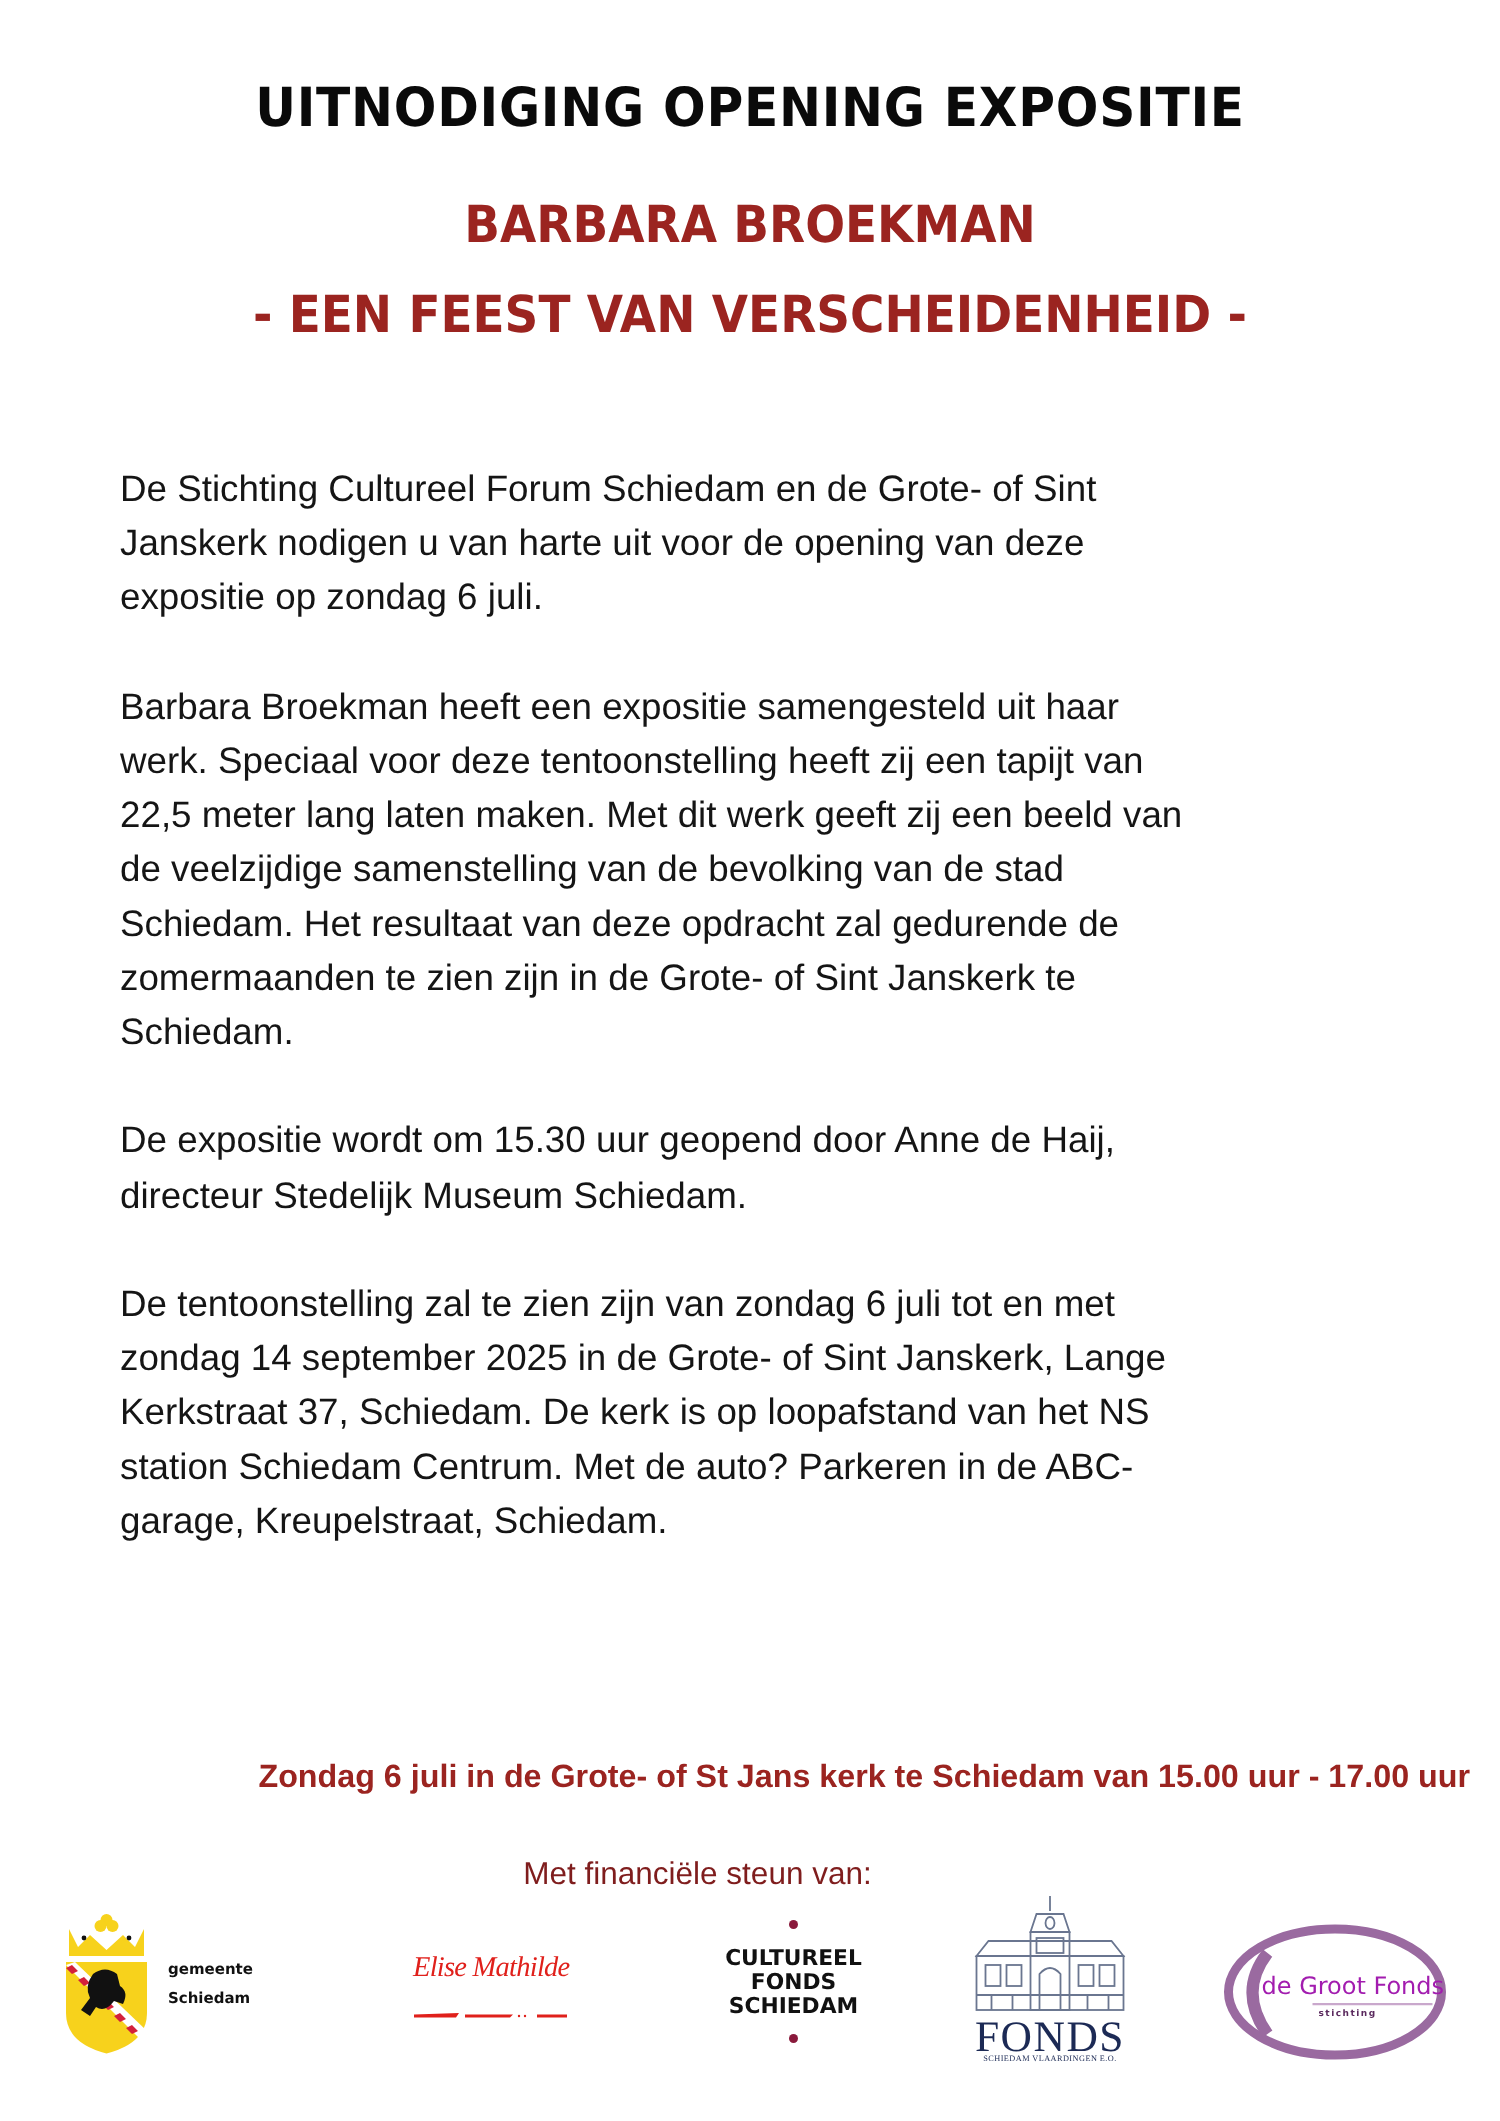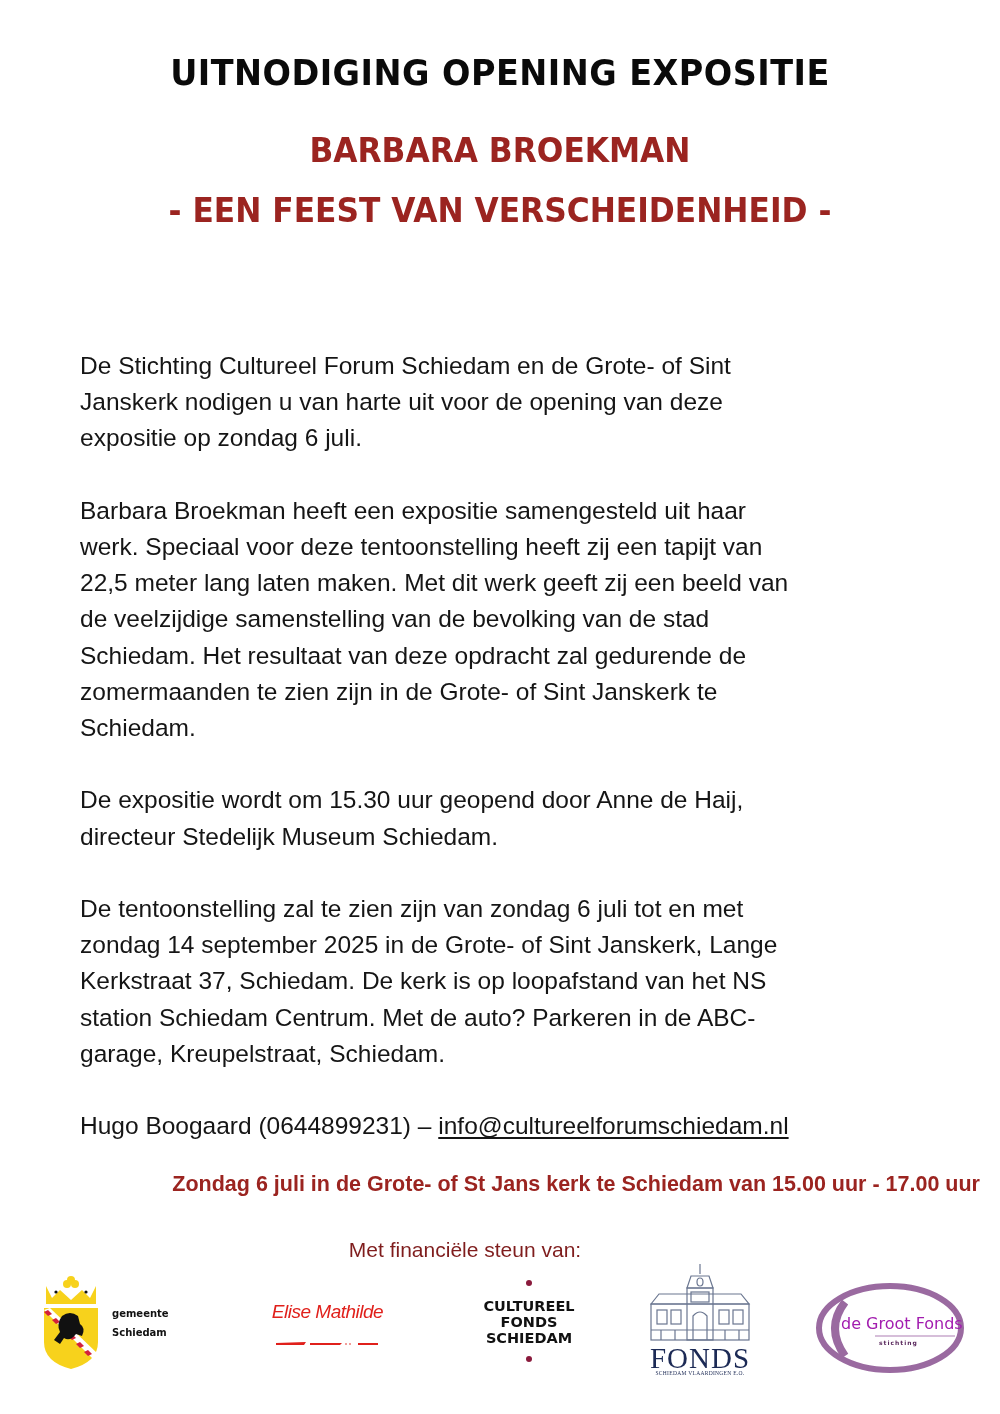--- a/index.html
+++ b/index.html
@@ -14,42 +14,42 @@
     }
     .subtitle {
       position: absolute; left: 0; width: 1000px; text-align: center;
       font-family: "DejaVu Sans", sans-serif; font-weight: bold; font-size: 34px; color: #9b2420;
       margin: 0; transform: scaleX(0.92);
     }
     .sub1 { top: 130px; }
     .sub2 { top: 190px; }
     .body {
       position: absolute; left: 80px; top: 309px; width: 860px;
-      font-family: "Liberation Sans", sans-serif; font-size: 24.5px; line-height: 36.2px; color: #151515; margin-top: 39px;
+      font-family: "Liberation Sans", sans-serif; font-size: 24.5px; line-height: 36.2px; color: #151515;
     }
     .para { margin: 0 0 36.2px 0; white-space: pre-line; }
     .link { color: #151515; text-decoration: underline; text-underline-offset: 3px; }
     .event-line {
       position: absolute; left: 0; top: 1172px; width: 960px; left: 20px; text-align: right;
       font-family: "Liberation Sans", sans-serif; font-weight: bold; font-size: 21.5px; color: #9b2420;
     }
     .support {
       position: absolute; left: 0; top: 1238px; width: 930px; text-align: center;
       font-family: "Liberation Sans", sans-serif; font-size: 21px; color: #7f1d1d;
     }
     .logo { position: absolute; }
     .logo-gemeente { left: 40px; top: 1272px; width: 180px; height: 100px; }
     .gem-text {
       position: absolute; left: 72px; top: 32px; font-family: "DejaVu Sans", sans-serif;
       font-weight: bold; font-size: 10px; line-height: 19px; color: #111;
     }
     .logo-elise { left: 250px; top: 1295px; width: 160px; height: 60px; }
     .elise-text {
       position: absolute; left: 0; top: 6px; width: 155px; text-align: center;
-      font-family: Liberation Sans, sans-serif; font-style: italic; font-size: 19px; color: #e0201b; letter-spacing: -0.5px;
+      font-family: Liberation Serif, serif; font-style: italic; font-size: 19px; color: #e0201b; letter-spacing: -0.5px;
     }
     .logo-cfs { left: 464px; top: 1280px; width: 130px; height: 95px; text-align: center; }
     .cfs-dot { width: 6px; height: 6px; border-radius: 50%; background: #8a1a3c; margin: 0 auto; }
     .cfs-text {
       font-family: "DejaVu Sans", sans-serif; font-weight: bold; font-size: 14.5px; line-height: 16px;
       color: #111; margin: 12px 0 10px 0;
     }
     .logo-fonds { left: 645px; top: 1262px; width: 110px; height: 120px; }
     .fonds-text {
       position: absolute; left: 0; top: 80px; width: 110px; text-align: center;
@@ -88,21 +88,20 @@
 zomermaanden te zien zijn in de Grote- of Sint Janskerk te
 Schiedam.</p>
   <p class="para">De expositie wordt om 15.30 uur geopend door Anne de Haij,
 directeur Stedelijk Museum Schiedam.</p>
   <p class="para">De tentoonstelling zal te zien zijn van zondag 6 juli tot en met
 zondag 14 september 2025 in de Grote- of Sint Janskerk, Lange
 Kerkstraat 37, Schiedam. De kerk is op loopafstand van het NS
 station Schiedam Centrum. Met de auto? Parkeren in de ABC-
 garage, Kreupelstraat, Schiedam.</p>
   <div>
-    <div><span style="white-space:pre;">Hugo Boogaard (0644899231) – </span><a class="link">info@cultureelforumschiedam.nl</a></div>
   </div>
 </div>
 
 <div class="event-line">Zondag 6 juli in de Grote- of St Jans kerk te Schiedam van 15.00 uur - 17.00 uur</div>
 
 <div class="support">Met financiële steun van:</div>
 
 <div class="logo logo-gemeente">
   <svg width="62" height="98" viewBox="0 0 62 98">
     <path d="M6 14 L12 26 L20 18 L31 28 L42 18 L50 26 L56 14 L56 32 L6 32 Z" fill="#f7d21c"></path>

